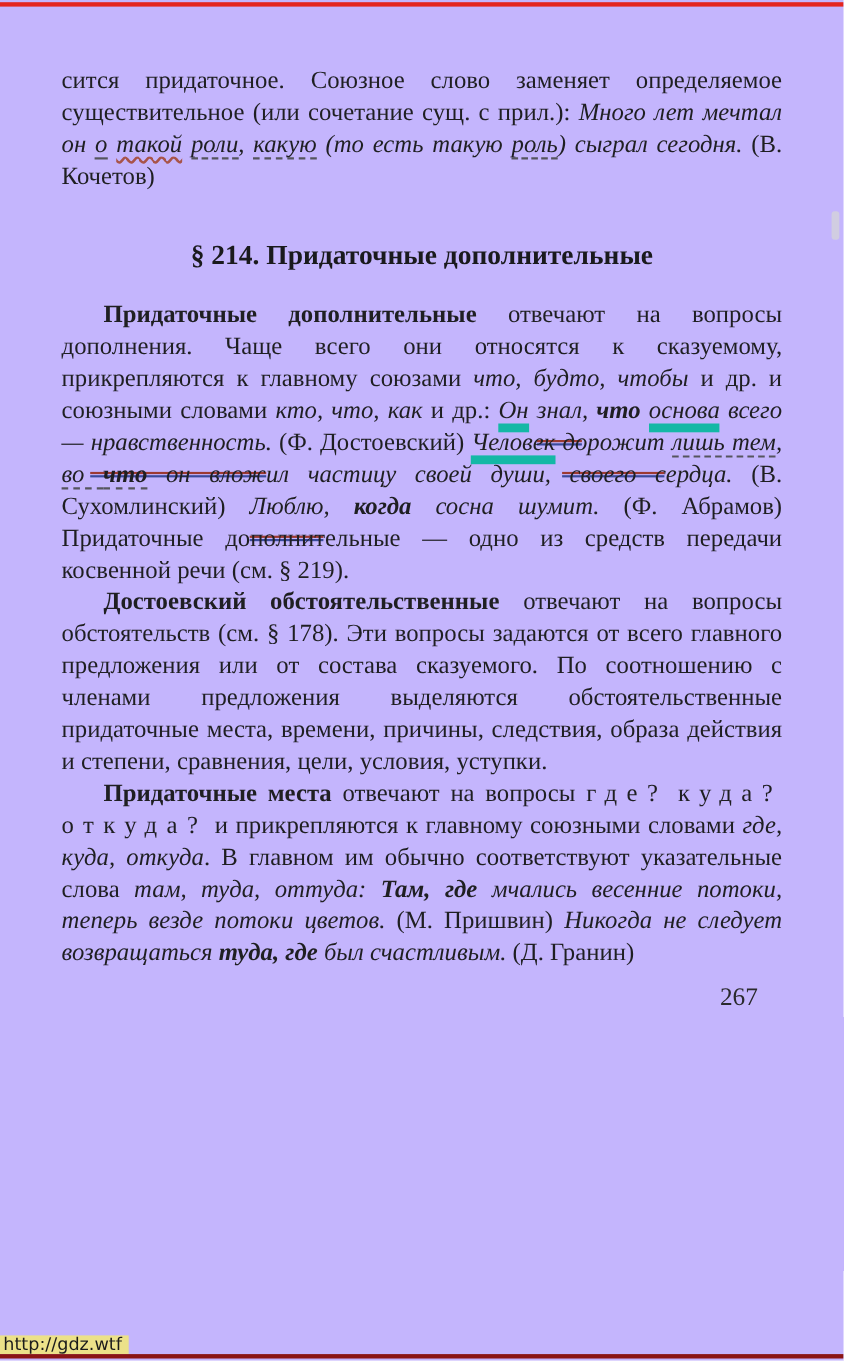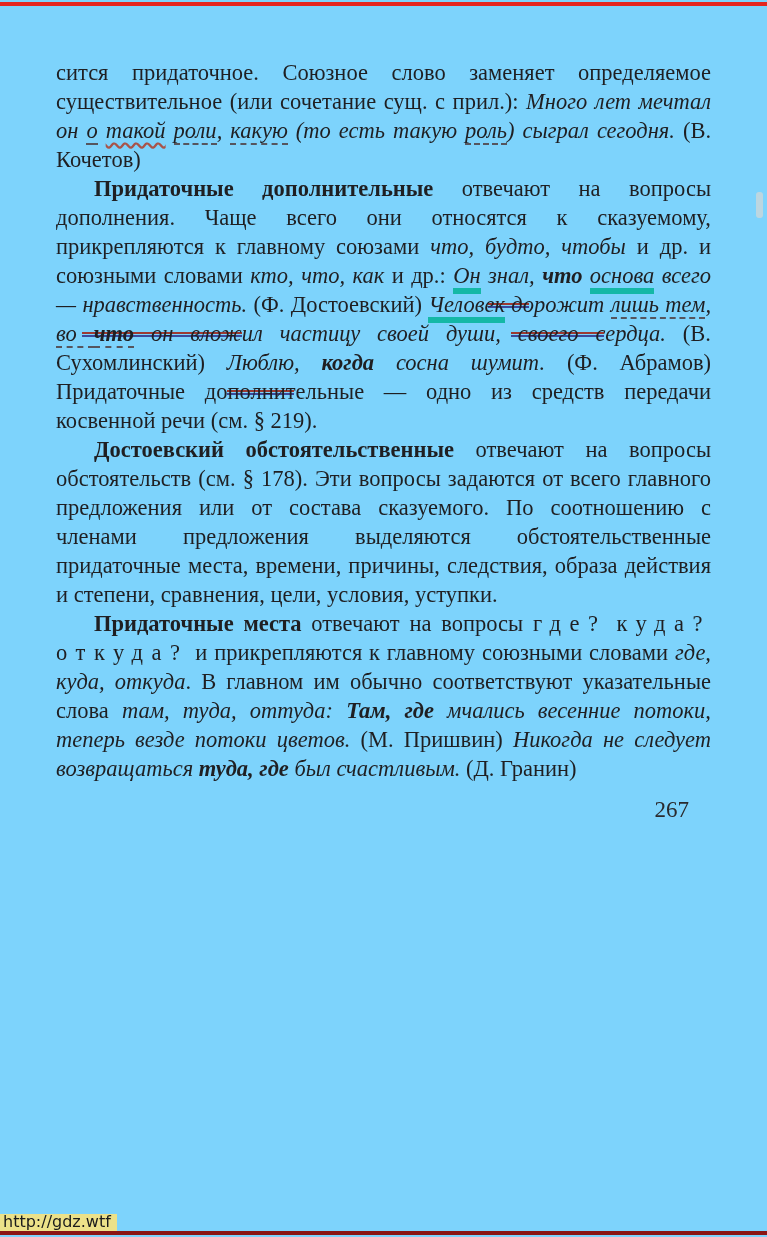--- a/index.html
+++ b/index.html
@@ -1,19 +1,19 @@
 <!DOCTYPE html>
 <html lang="ru"><head>
 <meta charset="utf-8">
 <style>
   html,body { margin:0; padding:0; background:#ffffff; }
   .page {
     position:relative;
     width:767px; height:1237px;
-    background:#7dd3fc;
+    background:#c4b5fd;
     overflow:hidden;
     font-family:"Liberation Serif","DejaVu Serif",serif;
     color:#1f1f22;
   }
   .scanline-top {
     position:absolute; top:2px; left:0; width:100%; height:4px;
     background:#e4251f;
   }
   .scanline-bottom {
     position:absolute; bottom:2px; left:0; width:100%; height:4px;
@@ -35,21 +35,21 @@
   .para { margin:0; text-indent:38px; }
   .para.noindent { text-indent:0; }
   h2.sect {
     font-size:25px; font-weight:bold; text-align:center;
     margin:44px 0 24px 0; color:#1a1a1d;
     text-indent:0;
   }
   
   .i { font-style:italic; }
   .b { font-weight:bold; }
-  .u1 { border-bottom:6px solid #14b8a6; }
+  .u1 { border-bottom:8px solid #14b8a6; }
   .u2 {
     padding-bottom:20px;
     background-image:linear-gradient(#9c3a32,#9c3a32),linear-gradient(#3a4a9c,#3a4a9c);
     background-repeat:no-repeat;
     background-size:100% 2px,100% 2px;
     background-position:left calc(100% - 3px),left 100%;
   }
   .ud { border-bottom:2px dashed #55555e; }
   .uw {
     text-decoration:underline; text-decoration-style:wavy;
@@ -69,20 +69,21 @@
 </style>
 </head>
 <body>
 
 <div class="page">
   <div class="scanline-top"></div>
 
   <div class="content">
     <p class="para noindent"><span>сится придаточное. Союзное слово заменяет определяемое существительное (или сочетание сущ. с прил.): </span><span class="i">Много лет мечтал он </span><span class="i ud">о</span><span class="i"> </span><span class="i uw">такой</span><span class="i"> </span><span class="i ud">роли</span><span class="i">, </span><span class="i ud">какую</span><span class="i"> (то есть такую </span><span class="i ud">роль</span><span class="i">) сыграл сегодня. </span><span>(В. Кочетов)</span></p>
 
+    <h2 class="sect">§ 214. Придаточные дополнительные</h2>
 
     <p class="para"><span class="b">Придаточные дополнительные </span><span>отвечают на вопросы дополнения. Чаще всего они относятся к сказуемому, прикрепляются к главному союзами </span><span class="i">что, будто, чтобы</span><span> и др. и союзными словами </span><span class="i">кто, что, как</span><span> и др.: </span><span class="i u1">Он</span><span class="i"> </span><span class="i u2">знал</span><span class="i">, </span><span class="i b">что</span><span class="i"> </span><span class="i u1">основа</span><span class="i"> всего — </span><span class="i u2">нравственность</span><span class="i">. </span><span>(Ф. Достоевский) </span><span class="i u1">Человек</span><span class="i"> </span><span class="i u2">дорожит</span><span class="i"> </span><span class="i ud">лишь тем</span><span class="i">, </span><span class="i ud">во </span><span class="i b ud">что</span><span class="i"> он вложил частицу своей души, своего сердца. </span><span>(В. Сухомлинский) </span><span class="i u2">Люблю</span><span class="i">, </span><span class="i b">когда</span><span class="i"> сосна шумит. </span><span>(Ф. Абрамов) </span><span>Придаточные дополнительные — одно из средств передачи косвенной речи (см. § 219).</span></p>
 
 
     <p class="para"><span class="b">Достоевский обстоятельственные </span><span>отвечают на вопросы обстоятельств (см. § 178). Эти вопросы задаются от всего главного предложения или от состава сказуемого. По соотношению с членами предложения выделяются обстоятельственные придаточные места, времени, причины, следствия, образа действия и степени, сравнения, цели, условия, уступки.</span></p>
     <p class="para"><span class="b">Придаточные места </span><span>отвечают на вопросы </span><span class="q">где?</span><span> </span><span class="q">куда?</span><span> </span><span class="q">откуда?</span><span> и прикрепляются к главному союзными словами </span><span class="i">где, куда, откуда</span><span>. В главном им обычно соответствуют указательные слова </span><span class="i">там, туда, оттуда: </span><span class="i b">Там, где</span><span class="i"> мчались весенние потоки, теперь везде потоки цветов. </span><span>(М. Пришвин) </span><span class="i">Никогда не следует возвращаться </span><span class="i b">туда, где</span><span class="i"> был счастливым. </span><span>(Д. Гранин)</span></p>
 
     <div class="pagenum">267</div>
   </div>
 

